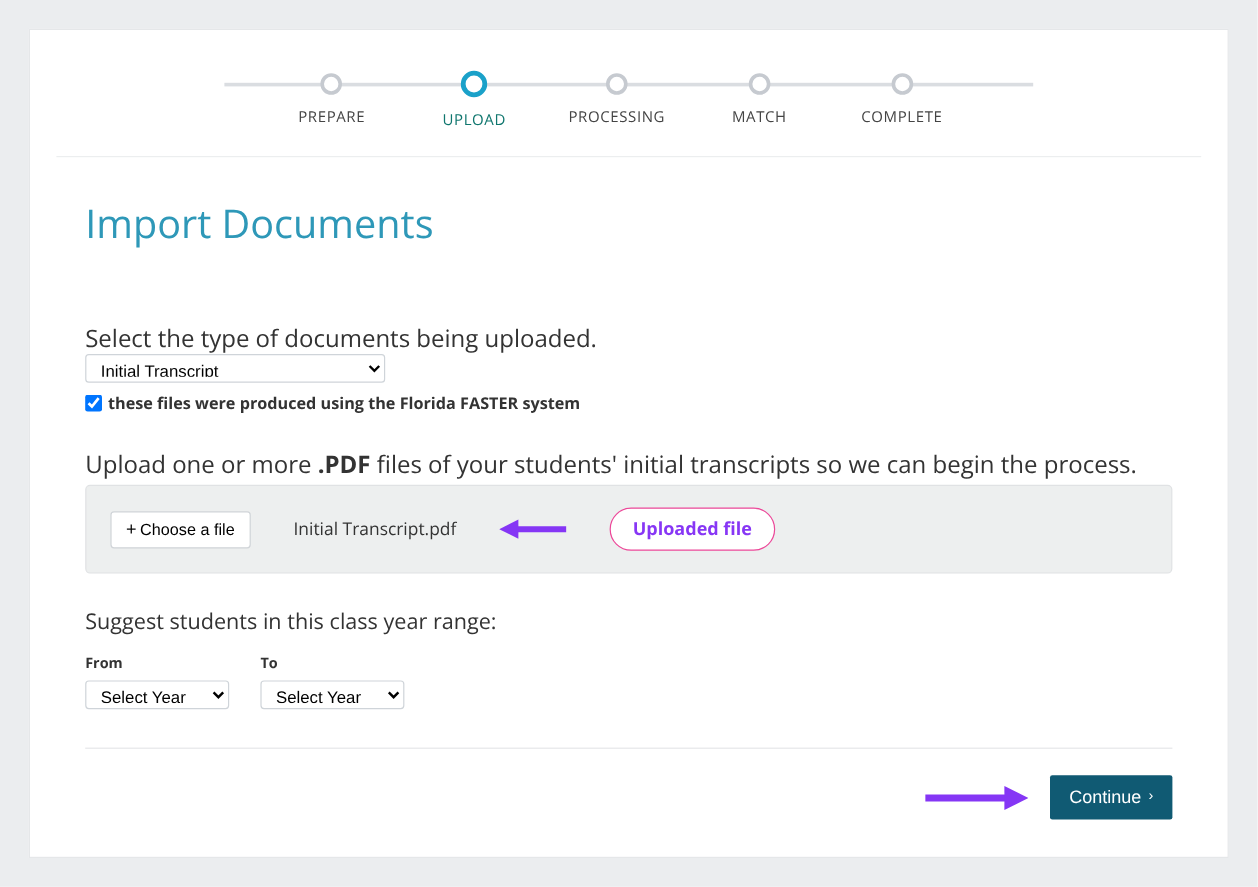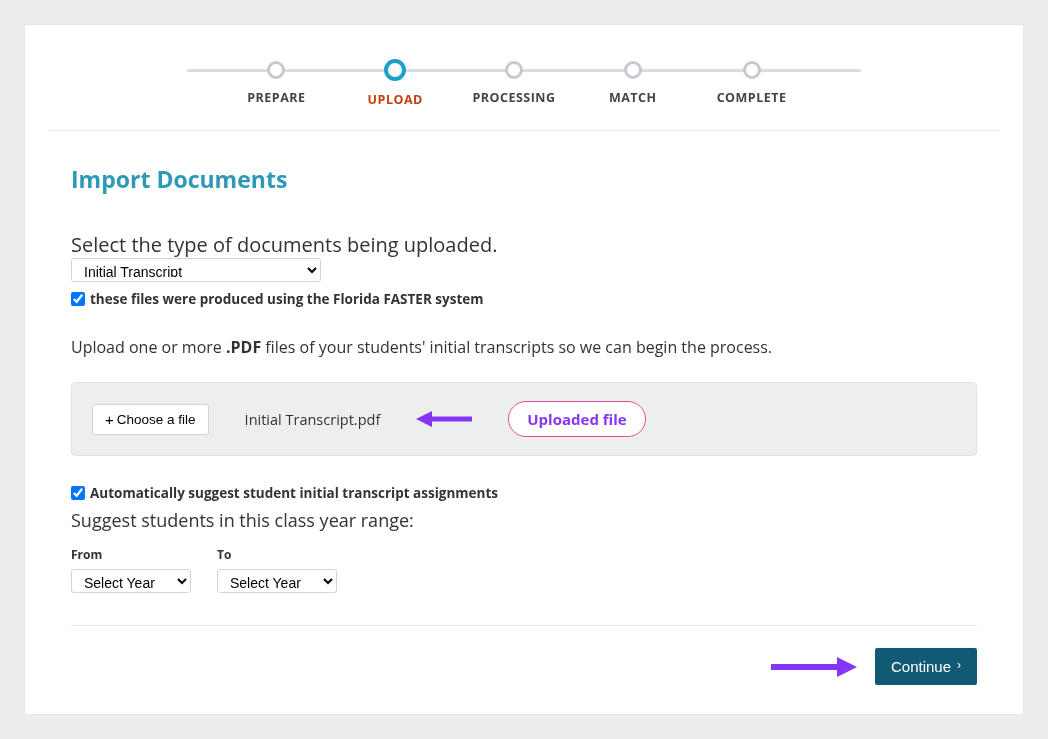--- a/index.html
+++ b/index.html
@@ -56,32 +56,32 @@
       background: #fff;
       z-index: 1;
     }
     .step.active .dot {
       width: 22px; height: 22px;
       border: 4px solid #1aa1c9;
       margin-top: -2px;
     }
     .step .label {
       font-size: 12.5px;
-      font-weight: 700;
+      font-weight: 400;
       letter-spacing: 0.04em;
       color: #444;
     }
-    .step.active .label { color: #c2410c; }
+    .step.active .label { color: #0f766e; }
 
     .content { padding: 32px 46px 20px; }
     .page-title {
       color: #2e98b8;
-      font-weight: 700;
-      font-size: 23px;
-      margin-bottom: 36px;
+      font-weight: 400;
+      font-size: 33px;
+      margin-bottom: 60px;
     }
     .prompt {
       font-size: 20px;
       color: #333;
       margin-bottom: 0;
     }
     .select {
       height: 24px;
       padding: 4px 8px;
       font-size: 14px;
@@ -95,22 +95,22 @@
       display: flex;
       align-items: center;
       gap: 5px;
       margin-top: 8px;
       font-size: 13.5px;
       font-weight: 700;
     }
     .checkbox-row input { width: 14px; height: 14px; accent-color: #0075ff; }
     .upload-prompt {
       margin-top: 28px;
-      font-size: 16px;
-      margin-bottom: 24px;
+      font-size: 20px;
+      margin-bottom: 4px;
     }
     .upload-prompt .bold { font-weight: 700; }
     .upload-zone {
       background: #edefef;
       border: 1px solid #e0e2e4;
       border-radius: 4px;
       padding: 18px 20px;
       display: flex;
       align-items: center;
       gap: 36px;
@@ -233,24 +233,20 @@
       <div class="annotation-arrow">
         <svg width="56" height="22" viewBox="0 0 56 22">
             <path d="M56 11 L10 11" stroke="#8536f5" stroke-width="5" fill="none"></path>
             <path d="M0 11 L16 3 L16 19 Z" fill="#8536f5"></path>
           </svg>
       </div>
       <div class="badge">Uploaded file</div>
     </div>
 
     <div class="section2">
-      <label class="checkbox-row">
-        <input type="checkbox" checked="" style="">
-        <span>Automatically suggest student initial transcript assignments</span>
-      </label>
       <div class="hint">Suggest students in this class year range:</div>
       <div class="year-row">
         <div class="year-col">
           <div class="yl">From</div>
           <select class="select small">
             <option>Select Year</option>
           </select>
         </div>
         <div class="year-col">
           <div class="yl">To</div>

